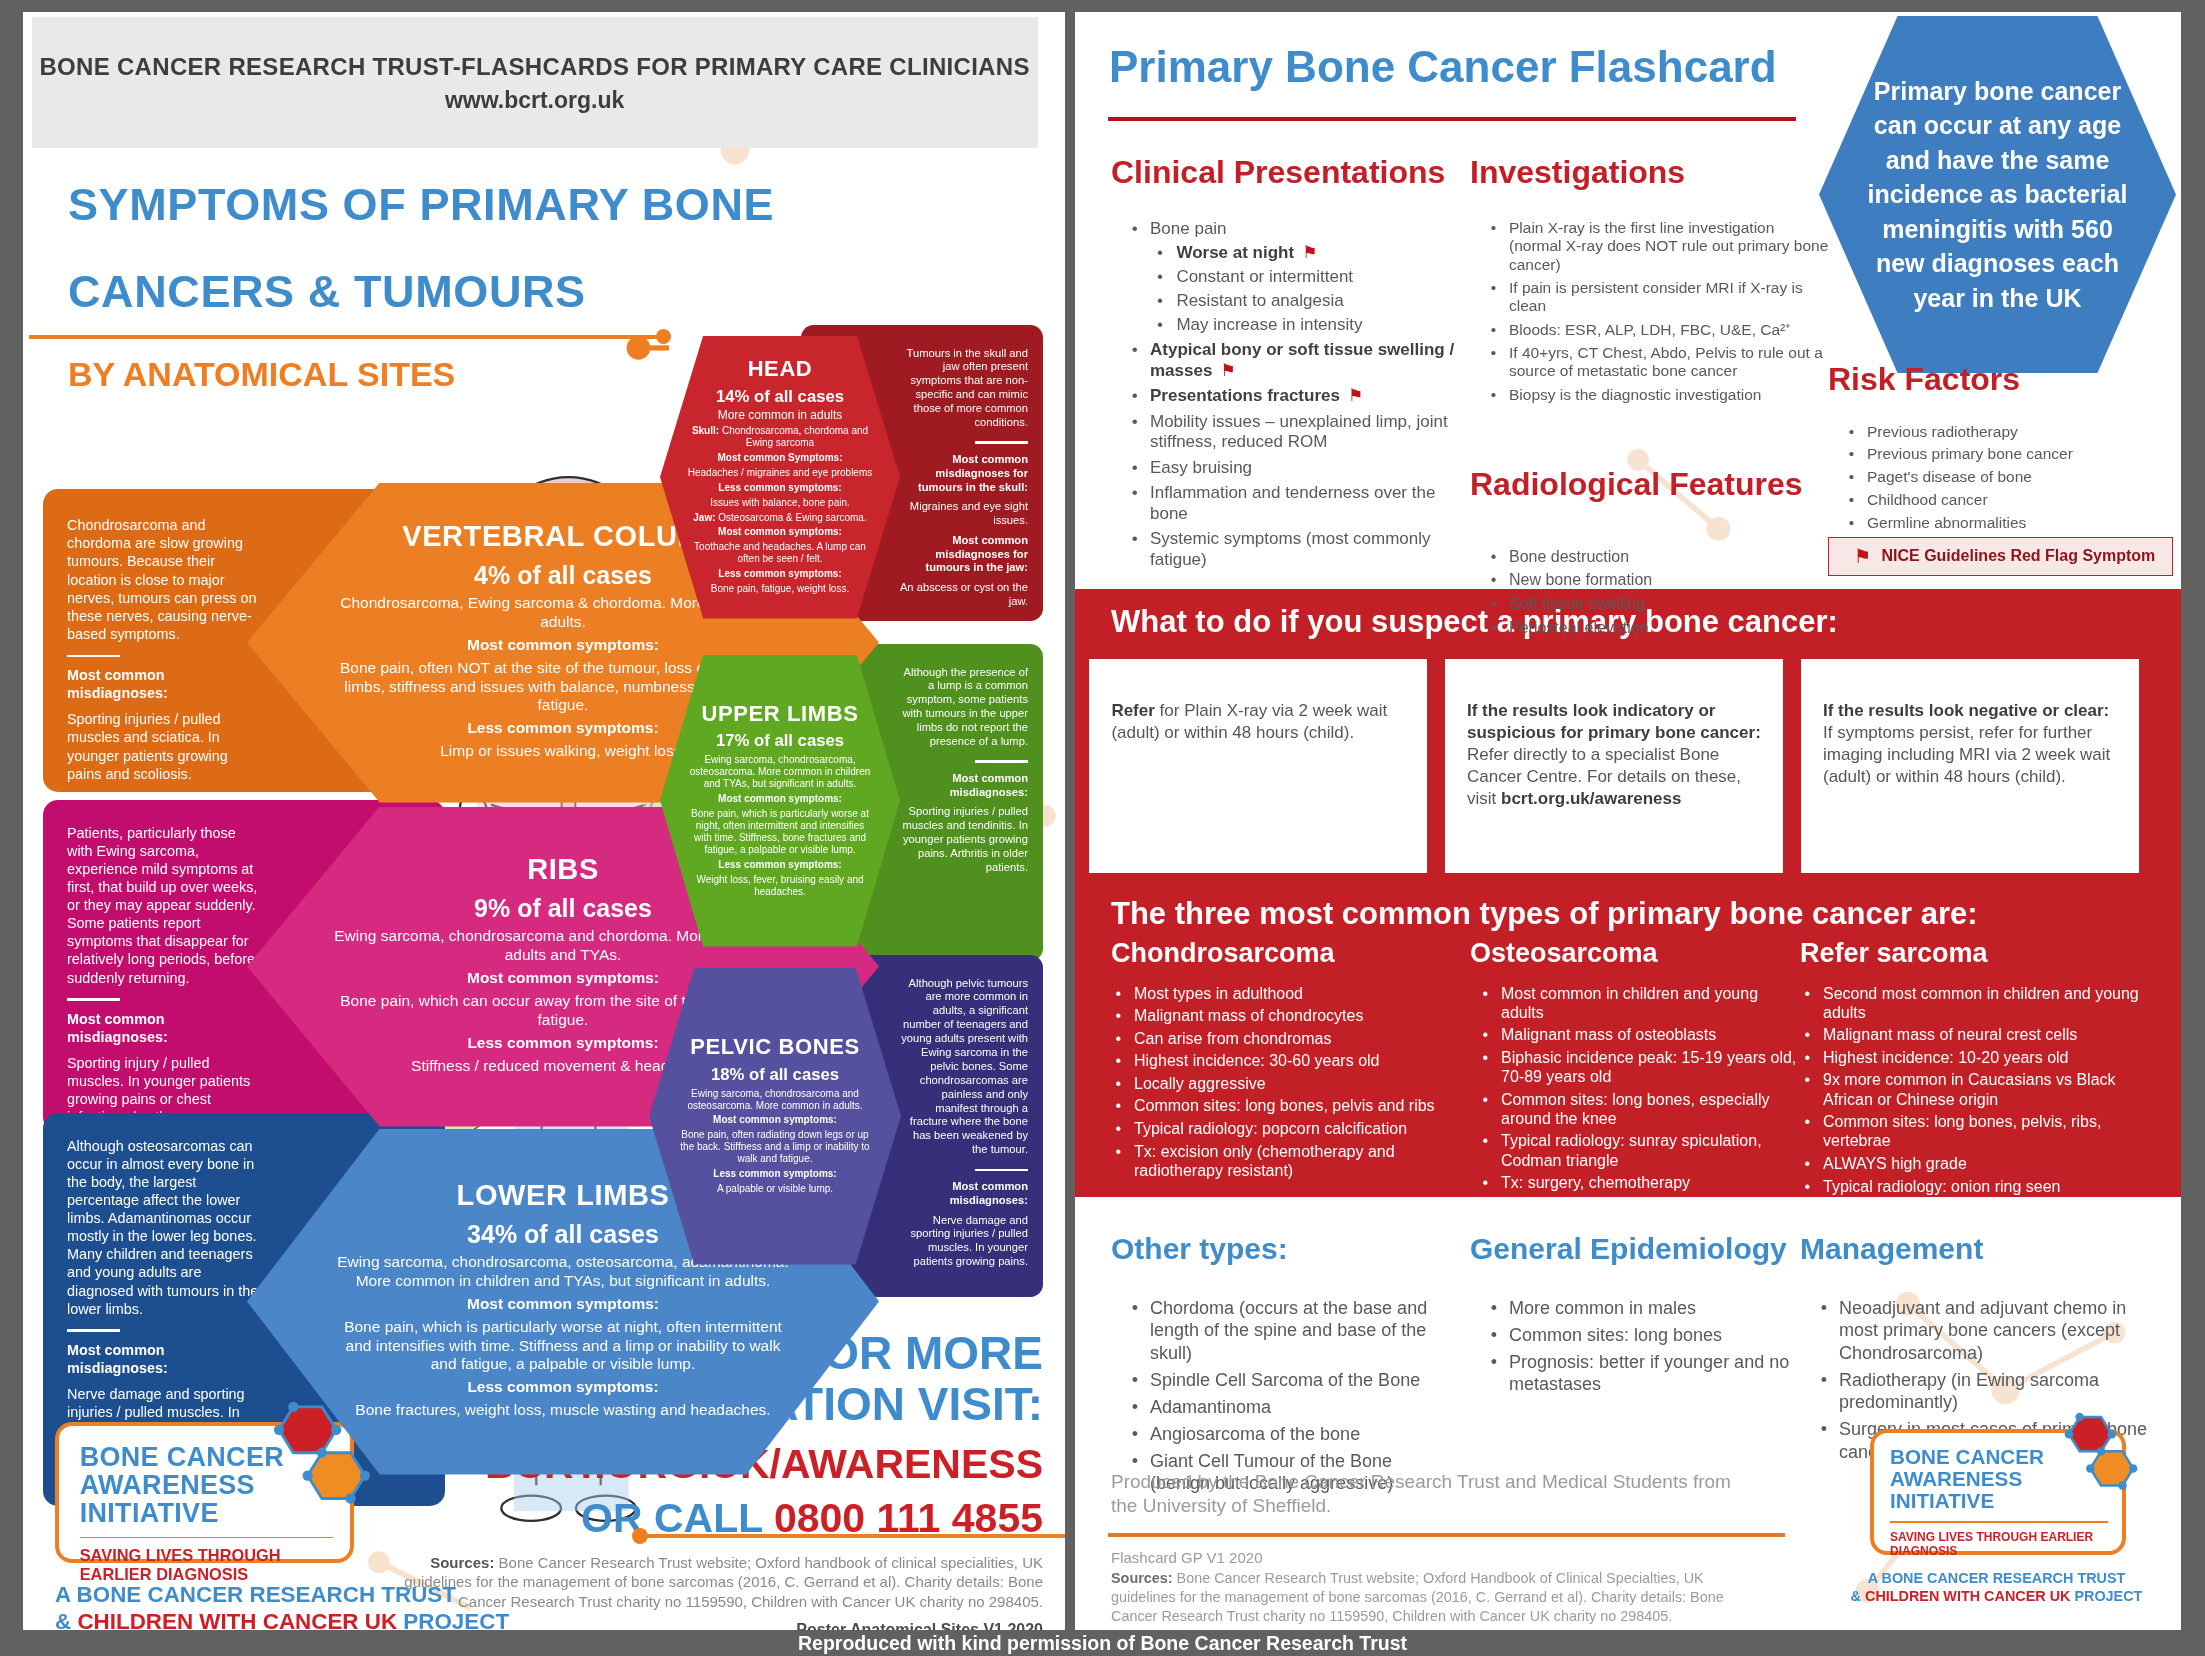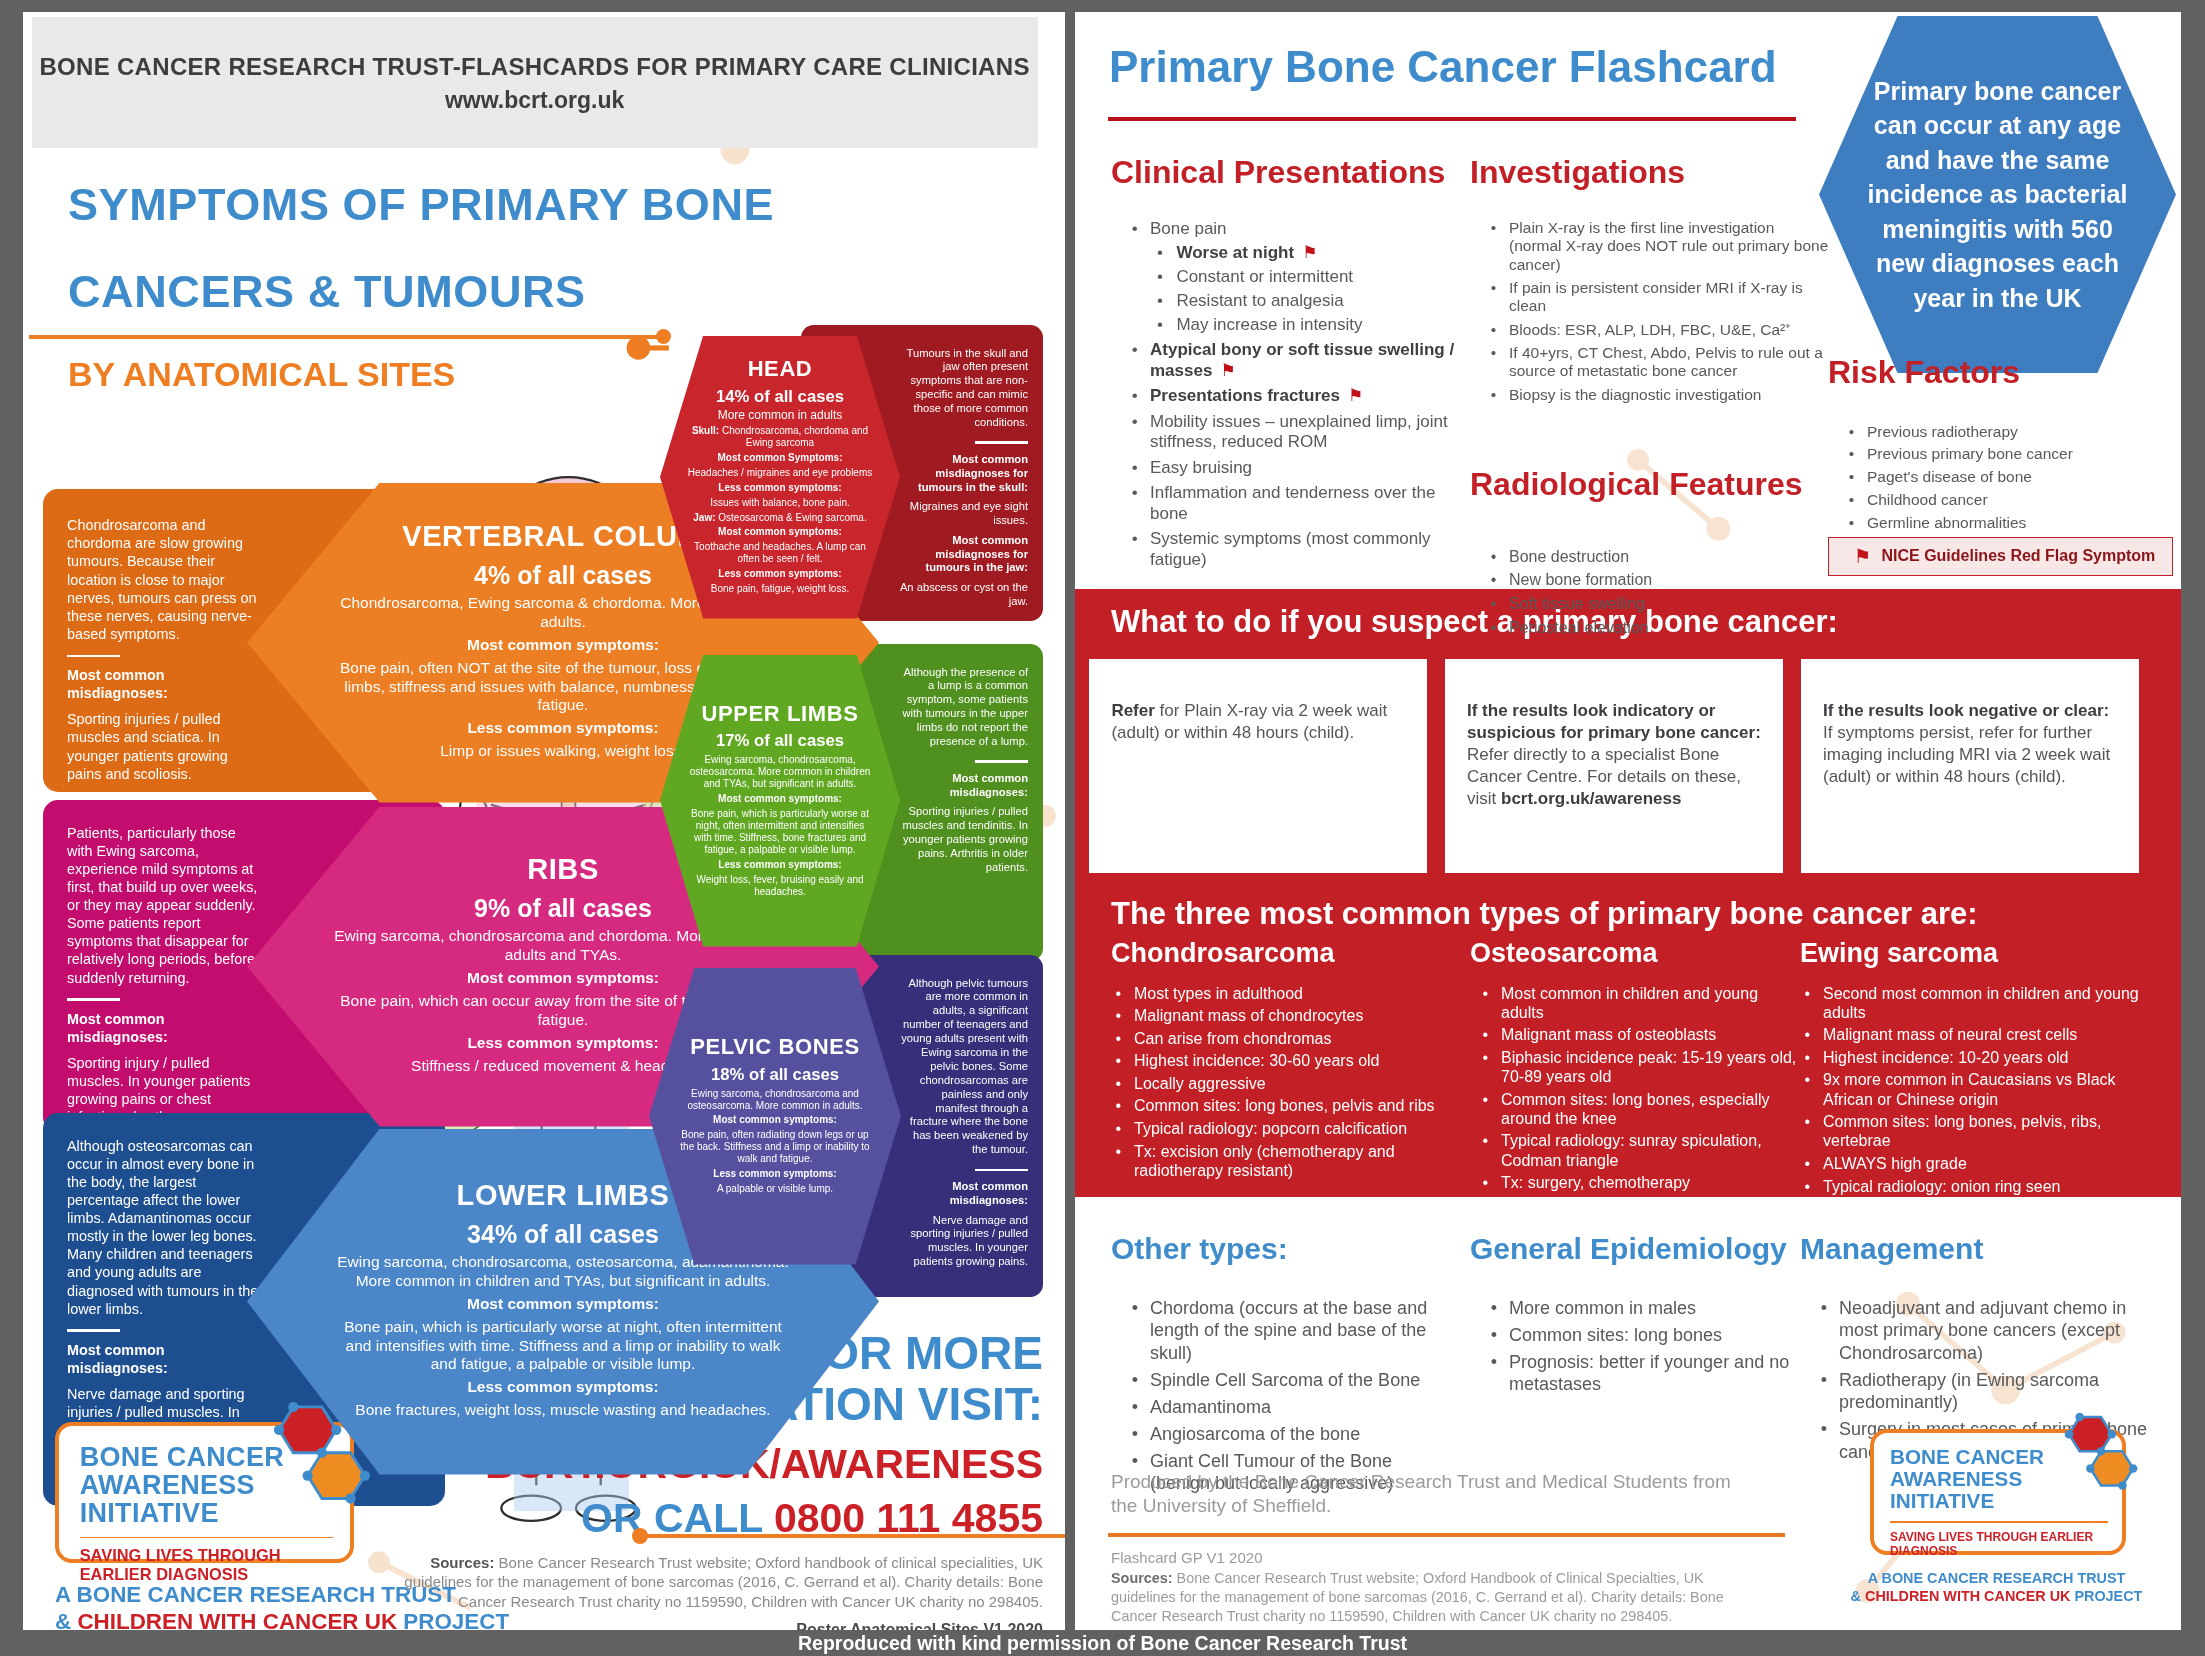--- a/index.html
+++ b/index.html
@@ -430,21 +430,21 @@
       </ul>
 
     <div class="rp-h" style="left:395px;top:454px;">Radiological Features</div>
     <ul class="blist" id="rad-list">
         <li>Bone destruction</li>
         <li>New bone formation</li>
         <li>Soft tissue swelling</li>
         <li>Periosteal elevation</li>
       </ul>
 
-    <div class="rp-h" style="left:753px;top:342px;">Risk Factors</div>
+    <div class="rp-h" style="left:753px;top:349px;">Risk Factors</div>
     <ul class="blist" id="risk-list">
         <li>Previous radiotherapy</li>
         <li>Previous primary bone cancer</li>
         <li>Paget's disease of bone</li>
         <li>Childhood cancer</li>
         <li>Germline abnormalities</li>
         <li>Benign bone lesions</li>
       </ul>
 
     <div id="nice-box">
@@ -459,21 +459,21 @@
       </div>
       <div class="wcard" id="wcard2">
         <p><strong>If the results look indicatory or suspicious for primary bone cancer:</strong><span> Refer directly to a specialist Bone Cancer Centre. For details on these, visit </span><strong>bcrt.org.uk/awareness</strong></p>
       </div>
       <div class="wcard" id="wcard3">
         <p><strong>If the results look negative or clear:</strong><span> If symptoms persist, refer for further imaging including MRI via 2 week wait (adult) or within 48 hours (child).</span></p>
       </div>
       <div id="types-title">The three most common types of primary bone cancer are:</div>
       <div class="tcol-h" id="tcol1h">Chondrosarcoma</div>
       <div class="tcol-h" id="tcol2h">Osteosarcoma</div>
-      <div class="tcol-h" id="tcol3h">Ewing sarcoma</div>
+      <div class="tcol-h" id="tcol3h">Refer sarcoma</div>
       <ul class="tcol" id="tcol1">
           <li>Most types in adulthood</li>
           <li>Malignant mass of chondrocytes</li>
           <li>Can arise from chondromas</li>
           <li>Highest incidence: 30-60 years old</li>
           <li>Locally aggressive</li>
           <li>Common sites: long bones, pelvis and ribs</li>
           <li>Typical radiology: popcorn calcification</li>
           <li>Tx: excision only (chemotherapy and radiotherapy resistant)</li>
         </ul>

